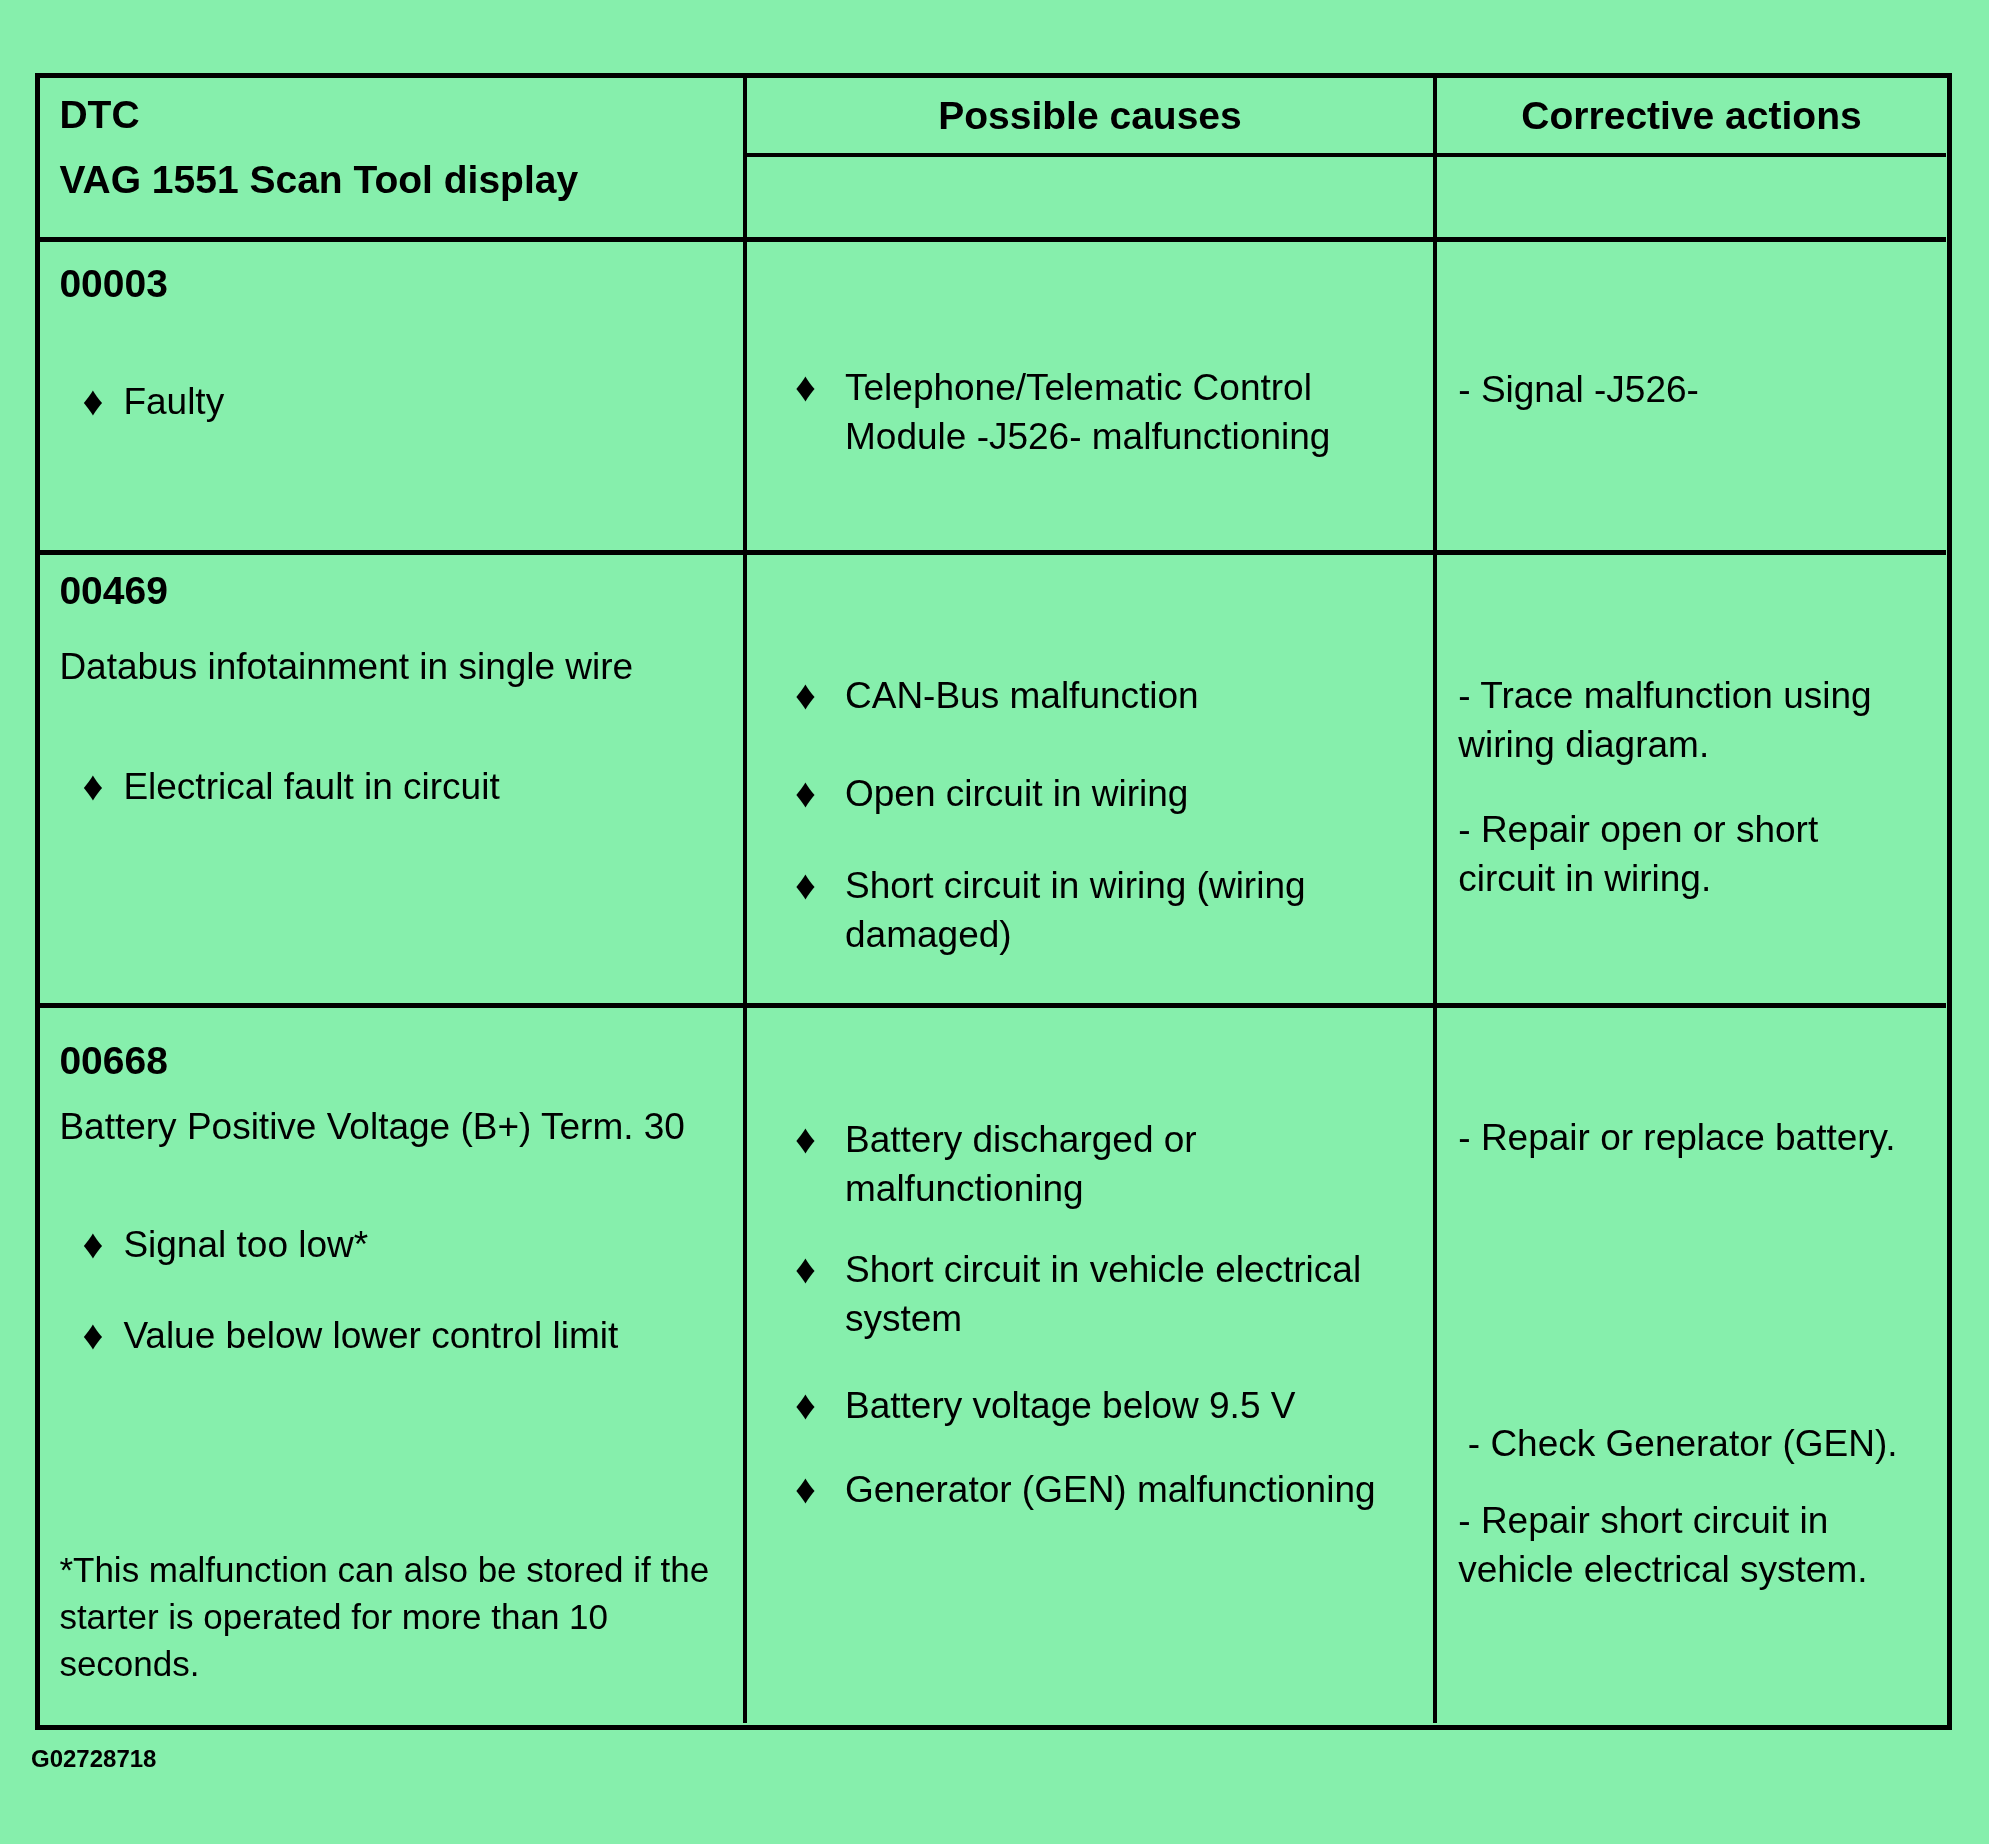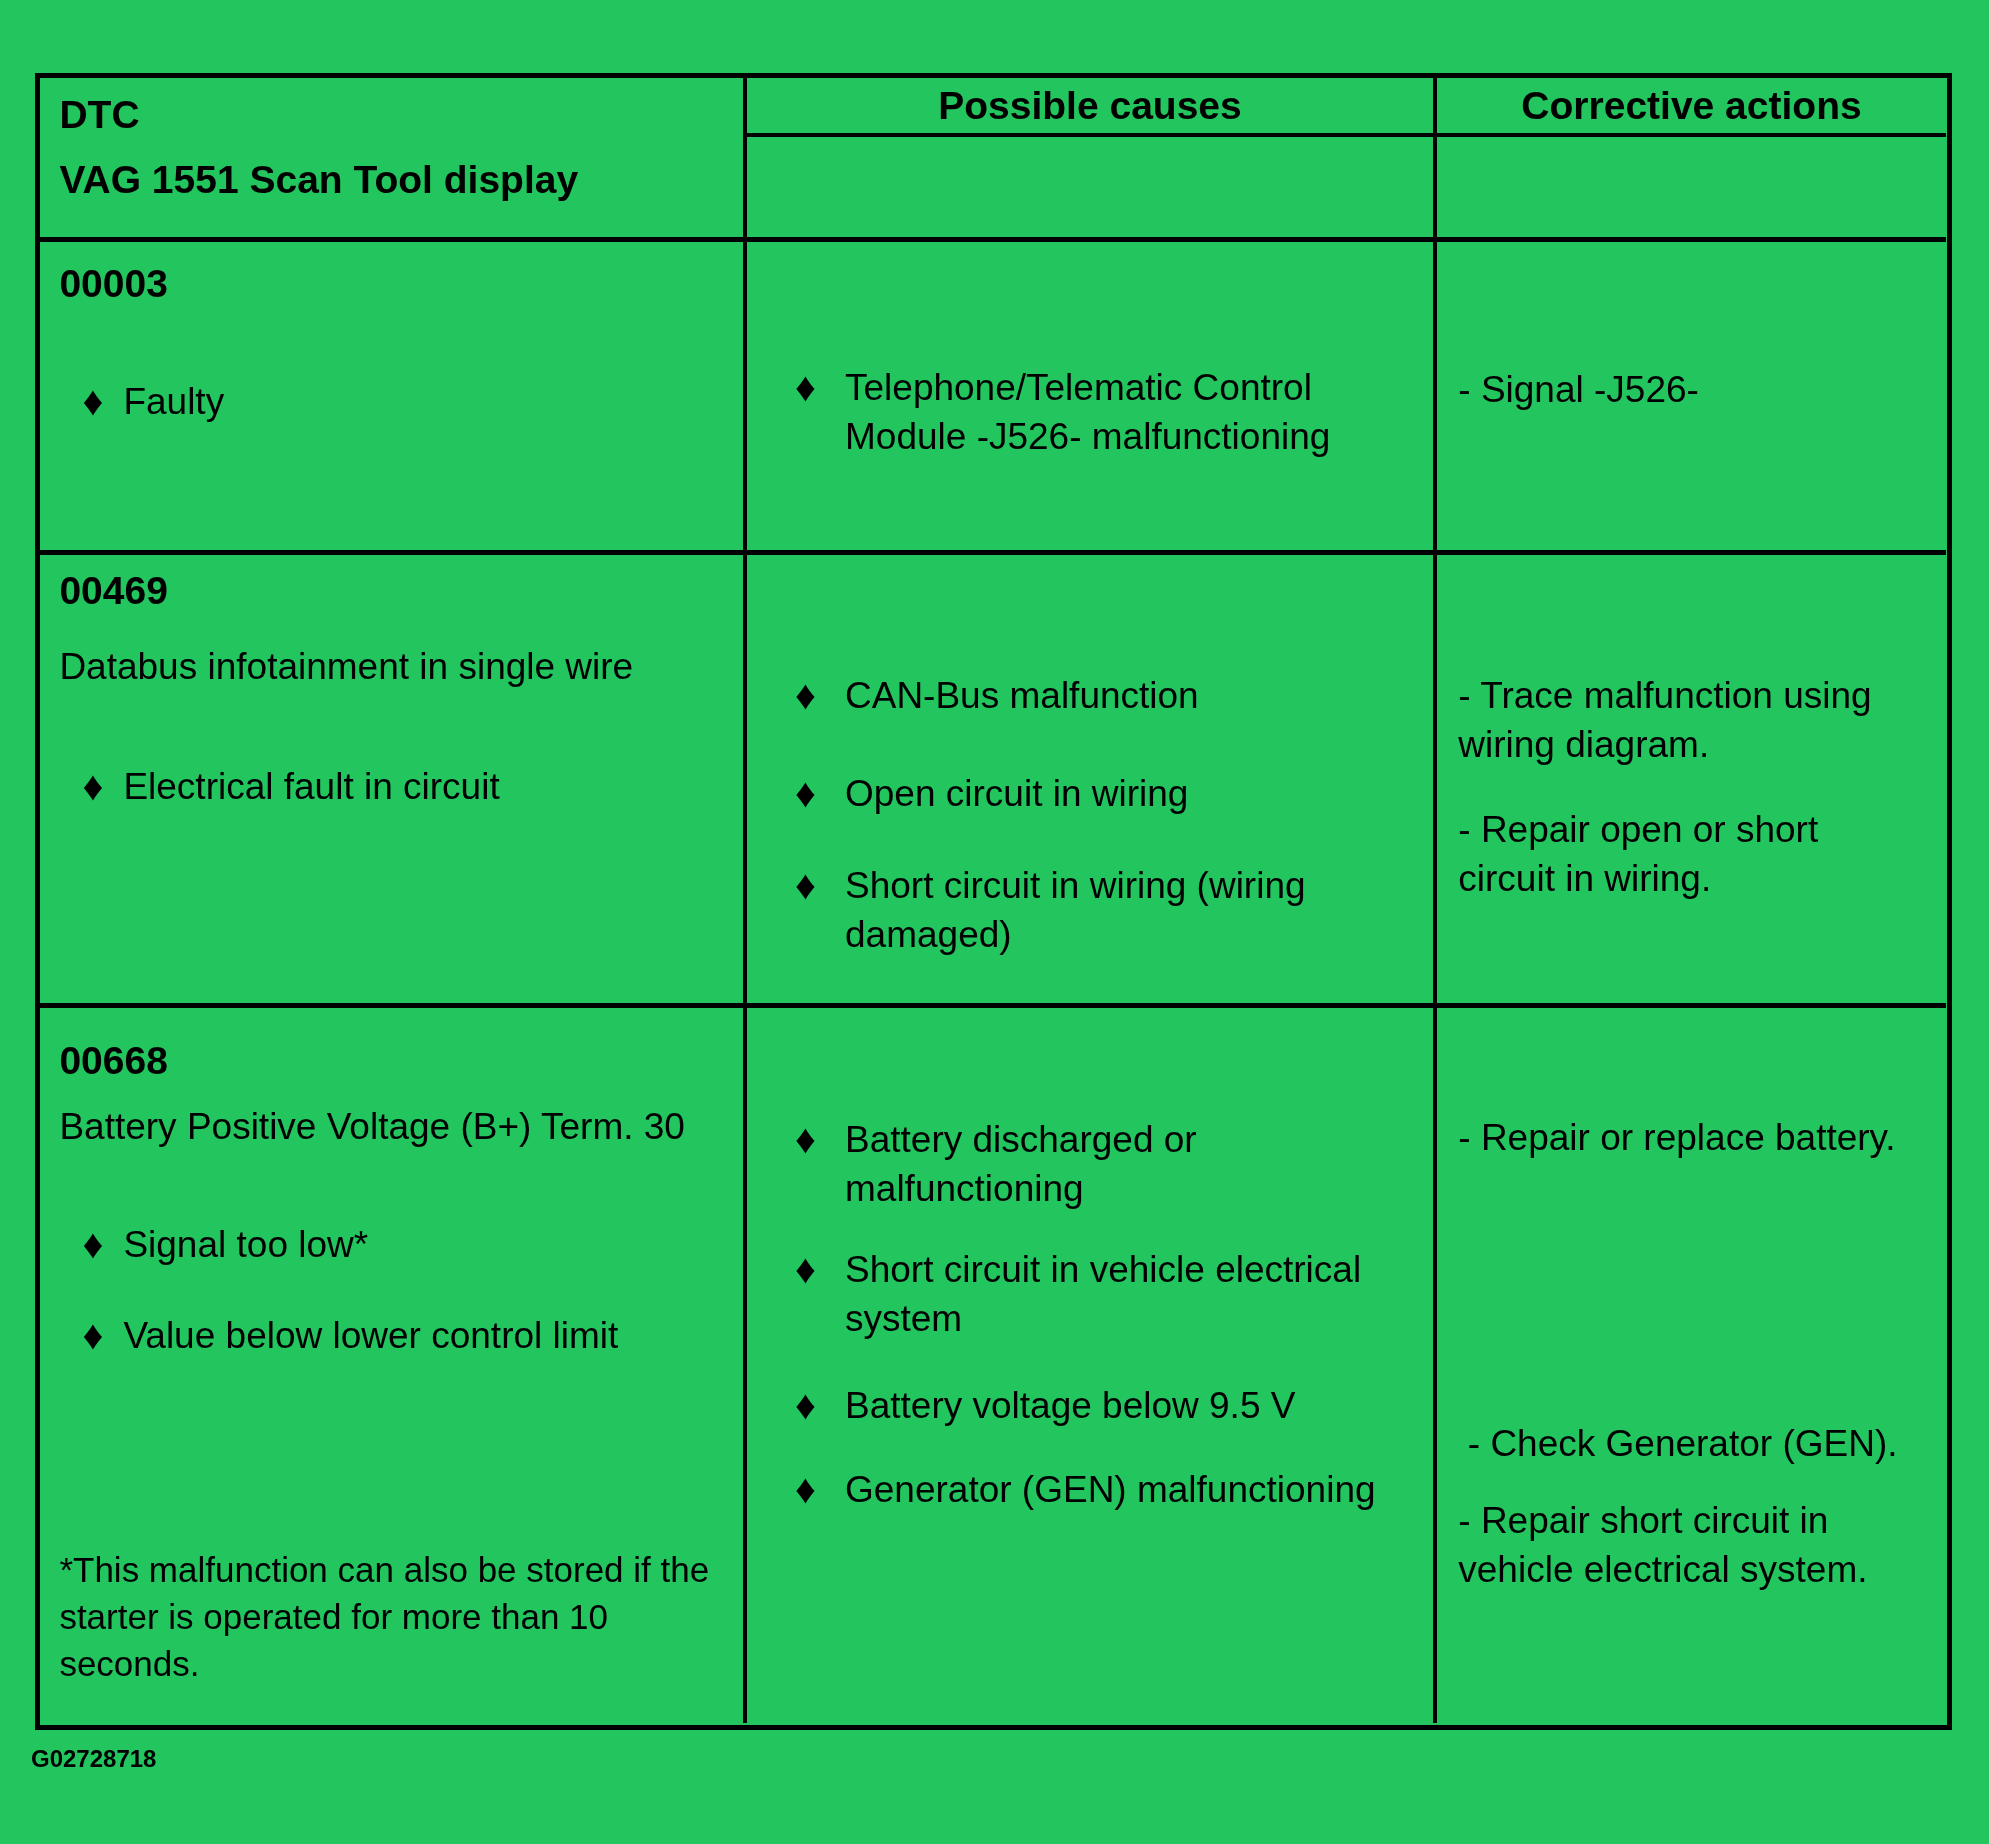--- a/index.html
+++ b/index.html
@@ -4,21 +4,21 @@
 <style>
   html, body {
     margin: 0;
     padding: 0;
     background: #ffffff;
   }
   .page {
     position: relative;
     width: 1989px;
     height: 1845px;
-    background: #22c55e;
+    background: #86efac;
     font-family: "Liberation Sans", sans-serif;
     color: #000000;
     overflow: hidden;
   }
   .tbl {
     position: absolute;
     left: 35px;
     top: 73px;
     width: 1917px;
     height: 1657px;
@@ -54,21 +54,21 @@
     line-height: 49px;
   }
   .fn {
     font-weight: 400;
     font-size: 35px;
     line-height: 47px;
   }
 
   
   .hdr-top {
-    height: 59px;
+    height: 79px;
     border-bottom: 4.9px solid #000;
     display: flex;
     align-items: center;
     justify-content: center;
     box-sizing: border-box;
   }
   .h-dtc { margin-top: 12.6px; }
   .h-vag { margin-top: 18.4px; }
 
   

